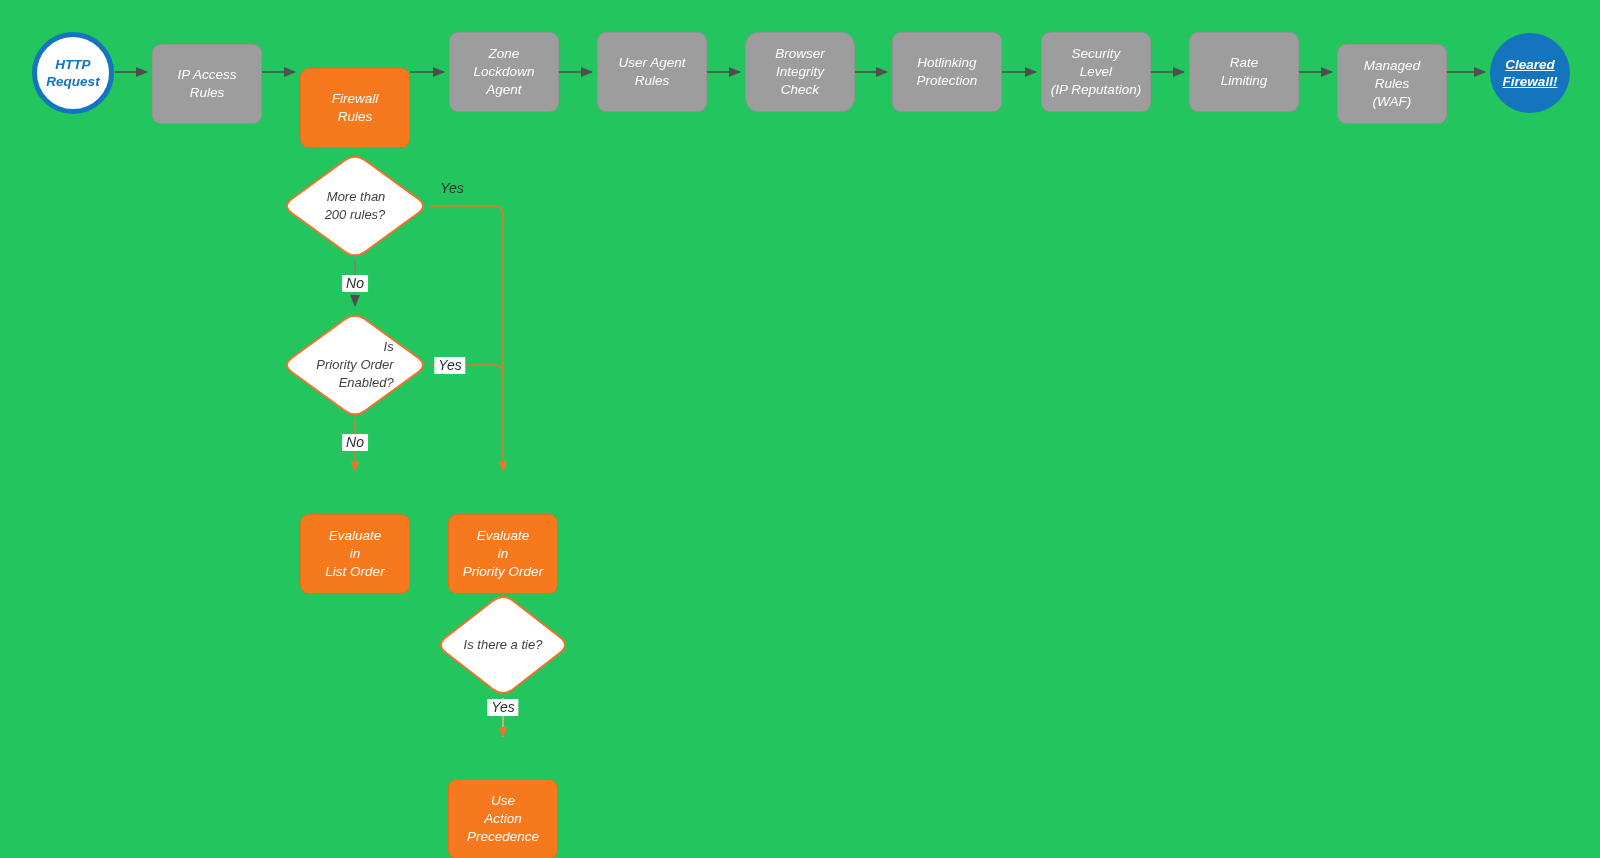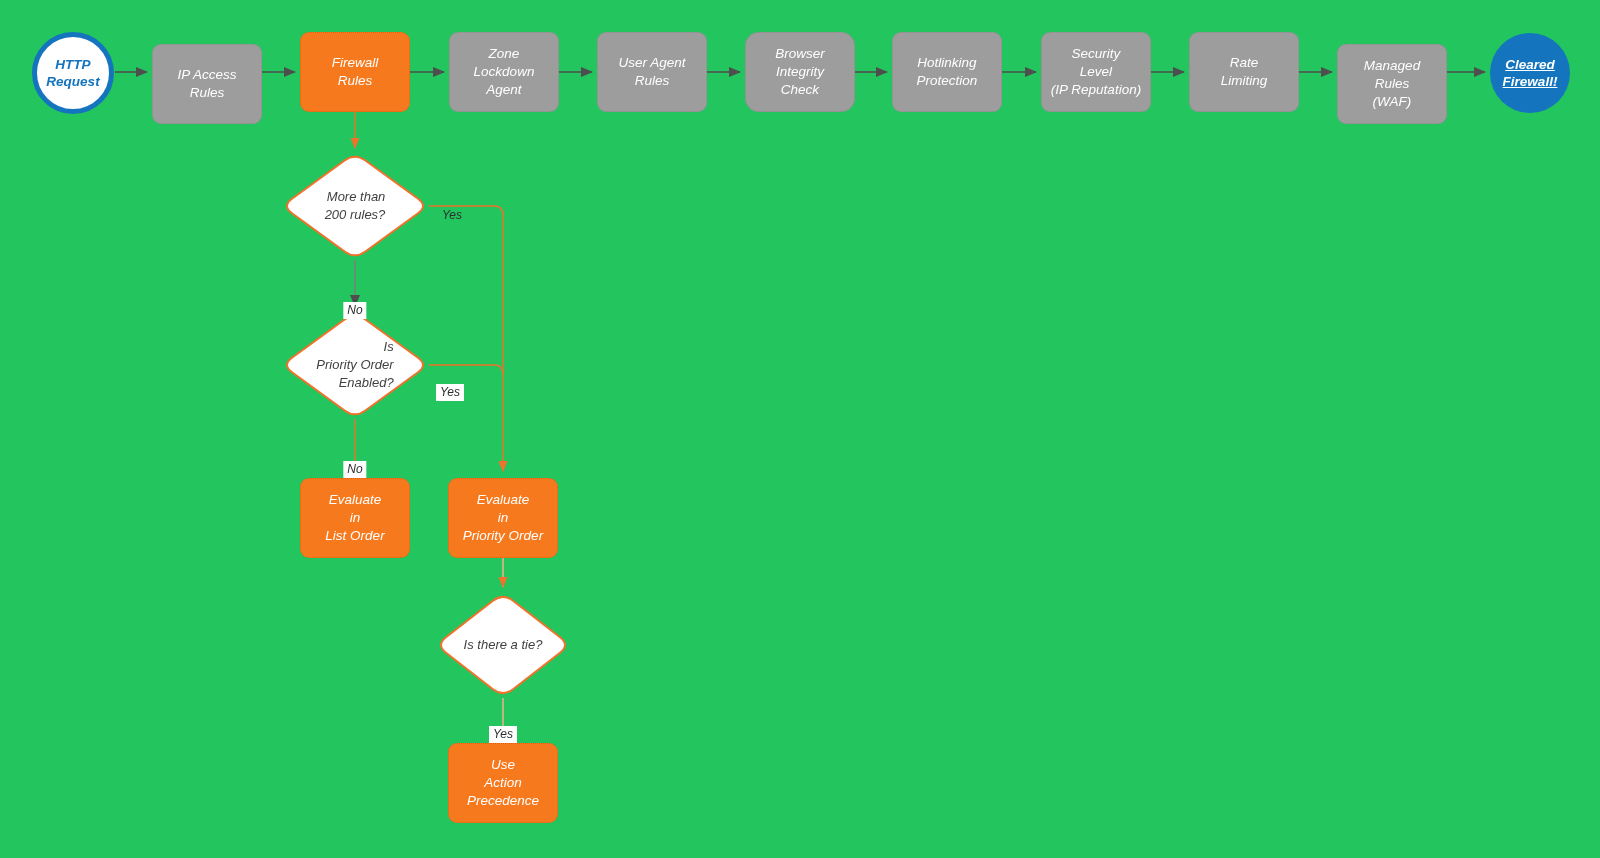--- a/index.html
+++ b/index.html
@@ -4,31 +4,31 @@
 <style>
   html,body{margin:0;padding:0;background:#fff;}
   .canvas{position:relative;width:1600px;height:858px;background:#22c55e;
           font-family:"Liberation Sans",sans-serif;overflow:hidden;}
   svg.wires{position:absolute;left:0;top:0;}
   .node{position:absolute;display:flex;align-items:center;justify-content:center;
         text-align:center;white-space:pre-line;box-sizing:border-box;}
   .box{width:110px;height:80px;border-radius:9px;font-style:italic;
        font-size:13.5px;line-height:18px;color:#fff;}
   .gray{background:var(--neutral-gray);border:1px dotted var(--gray-border);}
-  .orange{background:var(--accent-orange);border:1px dotted rgba(186,76,0,.45);}
+  .orange{background:var(--accent-orange);border:1px dotted rgba(186,76,0,.45);margin-top:36px;}
   .circle{border-radius:50%;font-style:italic;font-weight:bold;
           font-size:13.5px;line-height:17px;}
   .start{width:82px;height:82px;background:#fff;border:5px solid var(--brand-blue);
          color:var(--brand-blue);}
   .end{width:80px;height:80px;background:var(--brand-blue);color:#fff;text-decoration:underline;}
   .diamond-label{position:absolute;display:flex;align-items:center;justify-content:center;
         text-align:right;white-space:pre-line;font-size:13px;line-height:18px;
         color:var(--text-dark);font-style:italic;}
-  .edge-label{position:absolute;font-style:italic;font-size:12px;line-height:17px;
-        color:var(--label-dark);transform:translateX(-50%);margin-top:27px;}
+  .edge-label{position:absolute;font-style:italic;font-size:14px;line-height:17px;
+        color:var(--label-dark);transform:translateX(-50%);}
   .edge-label.on-line{background:#ffffff;padding:0 4px;}
   .lk-dark{stroke:var(--connector-dark);stroke-width:1.6;fill:none;}
   .lk-gray{stroke:var(--connector-gray);stroke-width:1.5;fill:none;}
   .lk-orange{stroke:var(--line-orange);stroke-width:1.4;fill:none;}
   .lk-orange-light{stroke:var(--line-orange-light);stroke-width:1.4;fill:none;}
   .diamond{stroke:var(--line-orange);stroke-width:2;fill:#fff;}
   .mh-dark{fill:var(--connector-dark);}
   .mh-orange{fill:var(--line-orange);}
 </style>
 </head>

